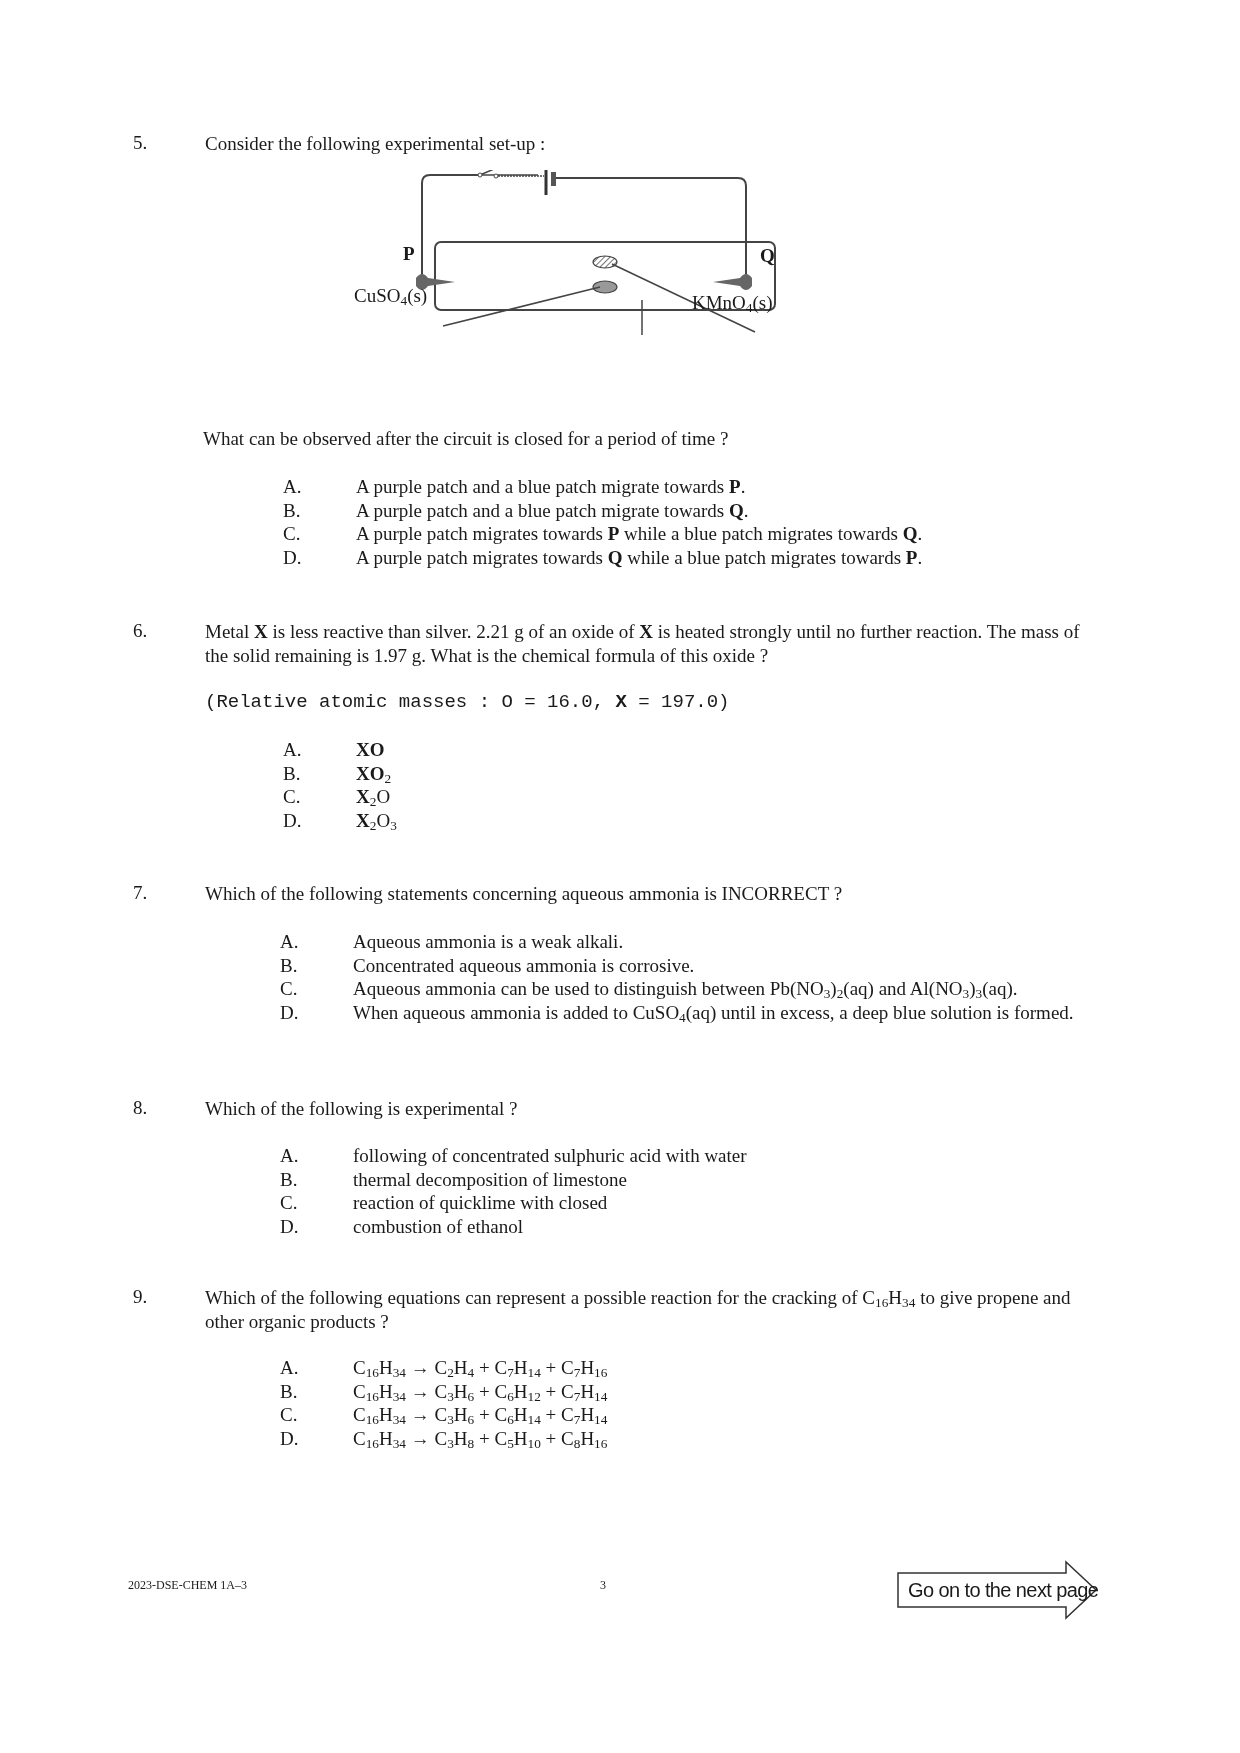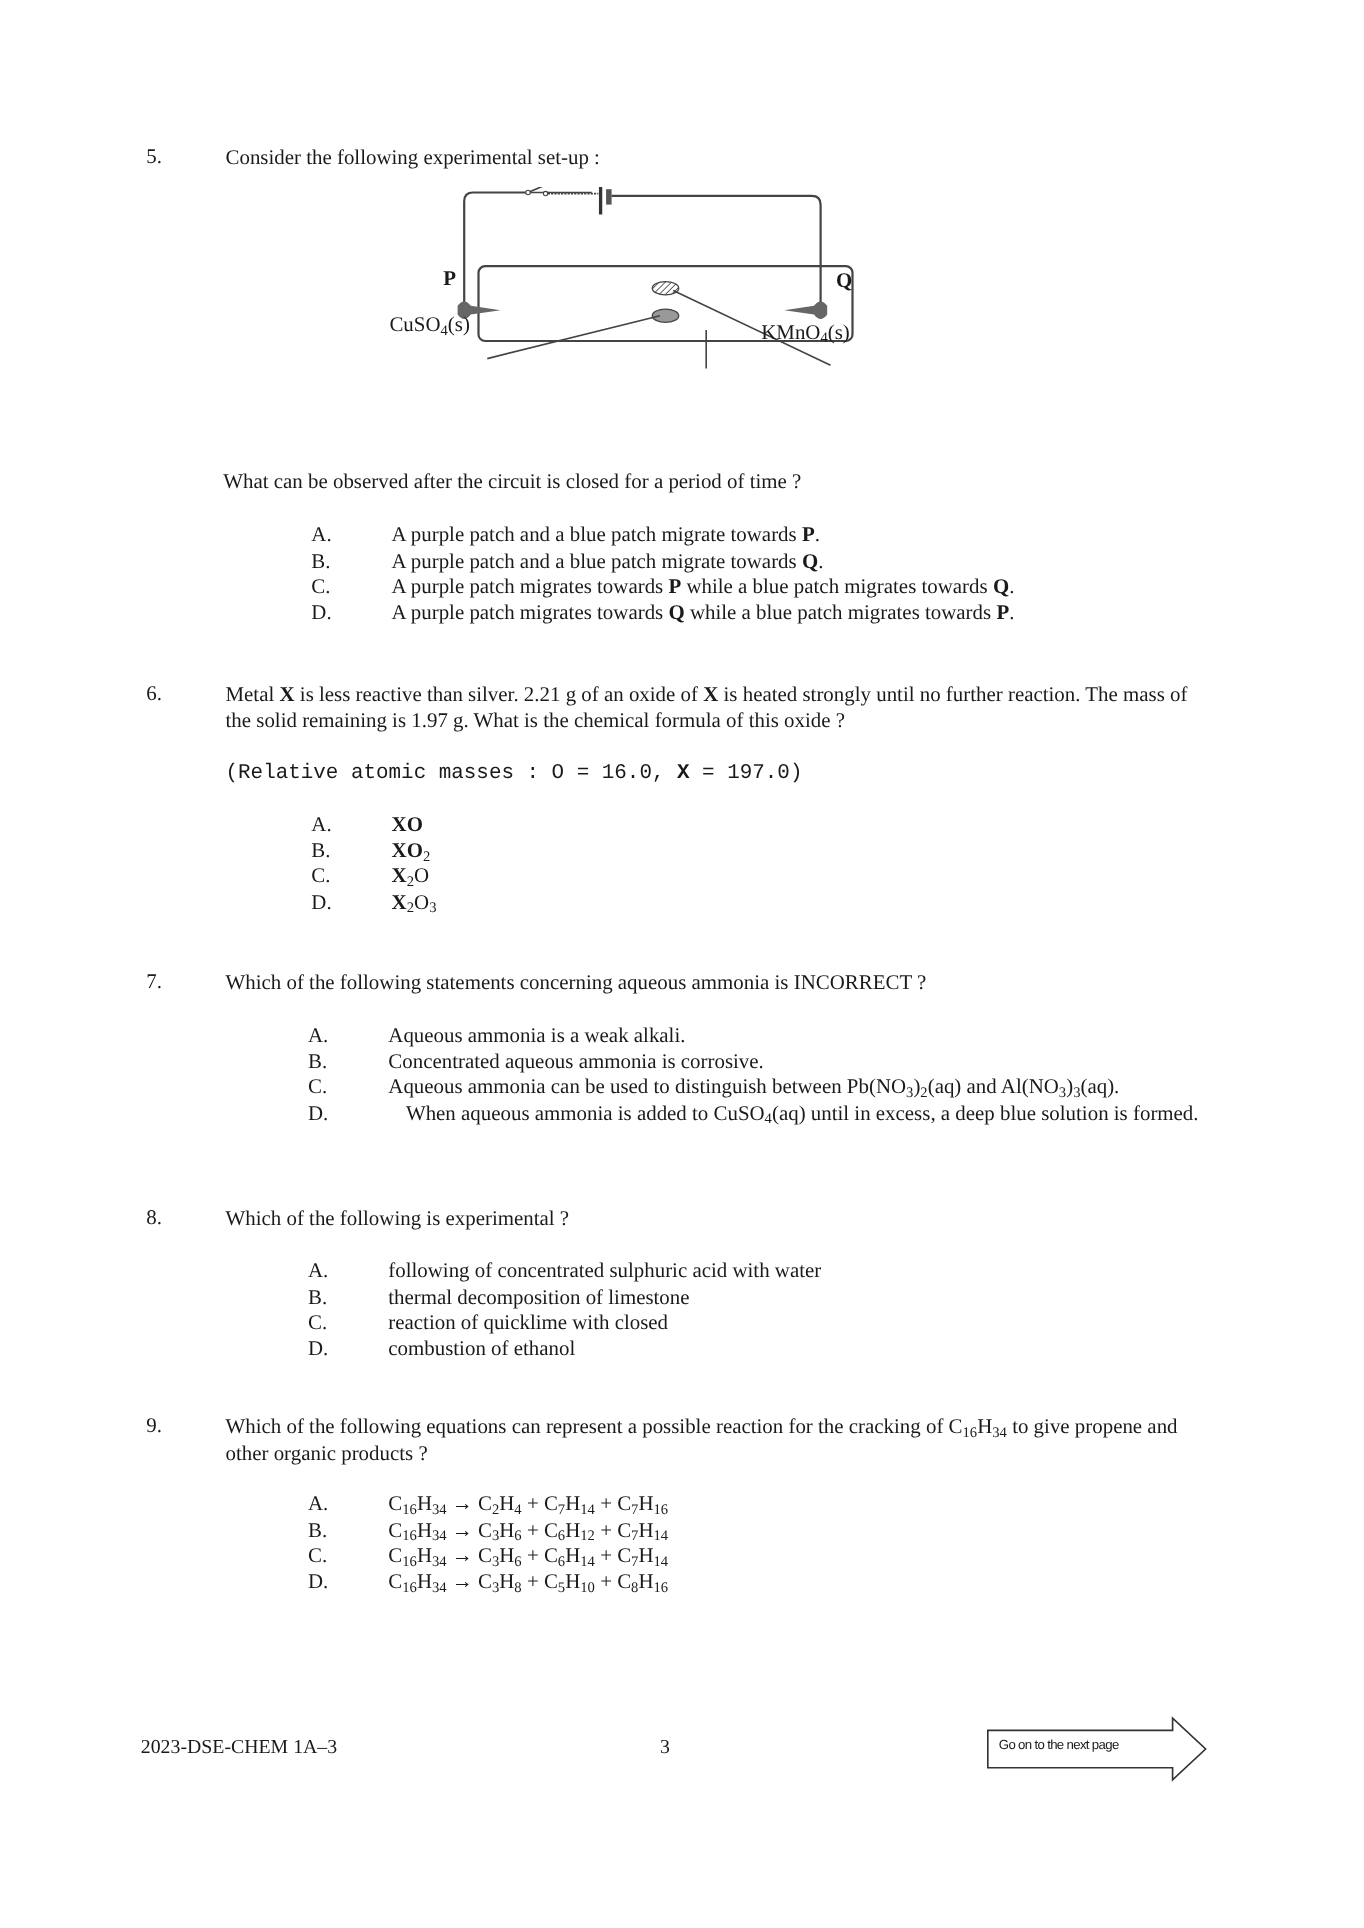--- a/index.html
+++ b/index.html
@@ -9,27 +9,27 @@
     color: #1a1a1a; font-size: 19px;
   }
   .qnum { position: absolute; left: 133px; }
   .qtext { position: absolute; left: 205px; width: 900px; line-height: 24px; }
   .opts { position: absolute; left: 280px; }
   .opt { display: flex; line-height: 23.5px; }
   .opt .lbl { width: 73px; flex: none; }
   .opt .txt { width: 760px; }
   sub { font-size: 0.7em; vertical-align: -0.25em; line-height: 0; }
   b { font-weight: bold; }
-  .footer { position: absolute; top: 1578px; font-size: 18px; }
+  .footer { position: absolute; top: 1578px; font-size: 12px; }
   .diagram { position: absolute; left: 340px; top: 170px; width: 540px; height: 220px; }
   .dlabel { position: absolute; font-size: 19px; }
   .next-btn { position: absolute; left: 896px; top: 1560px; width: 204px; height: 60px; }
   .next-btn .lbl {
     position: absolute; left: 12px; top: 19px;
-    font-family: "Liberation Sans", "DejaVu Sans", sans-serif; font-size: 12px; letter-spacing: -0.6px;
+    font-family: "Liberation Sans", "DejaVu Sans", sans-serif; font-size: 20px; letter-spacing: -0.6px;
   }
 </style>
 </head>
 <body>
 
 <div class="qnum" style="top:132px;">5.</div>
 <div class="qtext" style="top:132px;">Consider the following experimental set-up :</div>
 
 <div class="diagram">
   <svg width="540" height="220" viewBox="0 0 540 220">
@@ -125,21 +125,21 @@
   <div class="opt">
       <span class="lbl">B.</span>
       <span class="txt">Concentrated aqueous ammonia is corrosive.</span>
     </div>
   <div class="opt">
       <span class="lbl">C.</span>
       <span class="txt">Aqueous ammonia can be used to distinguish between Pb(NO<sub>3</sub>)<sub>2</sub>(aq) and Al(NO<sub>3</sub>)<sub>3</sub>(aq).</span>
     </div>
   <div class="opt">
       <span class="lbl">D.</span>
-      <span class="txt" style="width:745px; text-align:justify;margin-left:16px;">When aqueous ammonia is added to CuSO<sub>4</sub>(aq) until in excess, a deep blue solution is formed.</span>
+      <span class="txt" style="width:745px; text-align:justify;">When aqueous ammonia is added to CuSO<sub>4</sub>(aq) until in excess, a deep blue solution is formed.</span>
     </div>
 </div>
 
 <div class="qnum" style="top:1097px;">8.</div>
 <div class="qtext" style="top:1097px;">Which of the following is experimental ?</div>
 <div class="opts" style="left:280px; top:1144px;">
   <div class="opt">
       <span class="lbl">A.</span>
       <span class="txt">following of concentrated sulphuric acid with water</span>
     </div>

